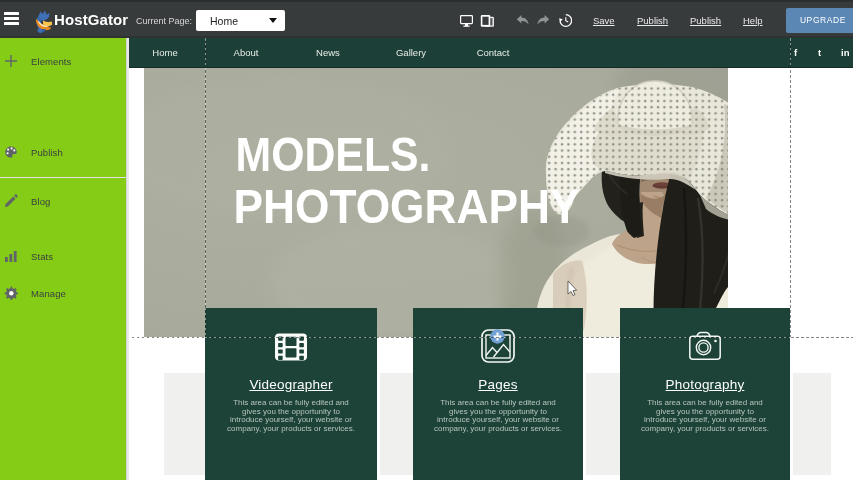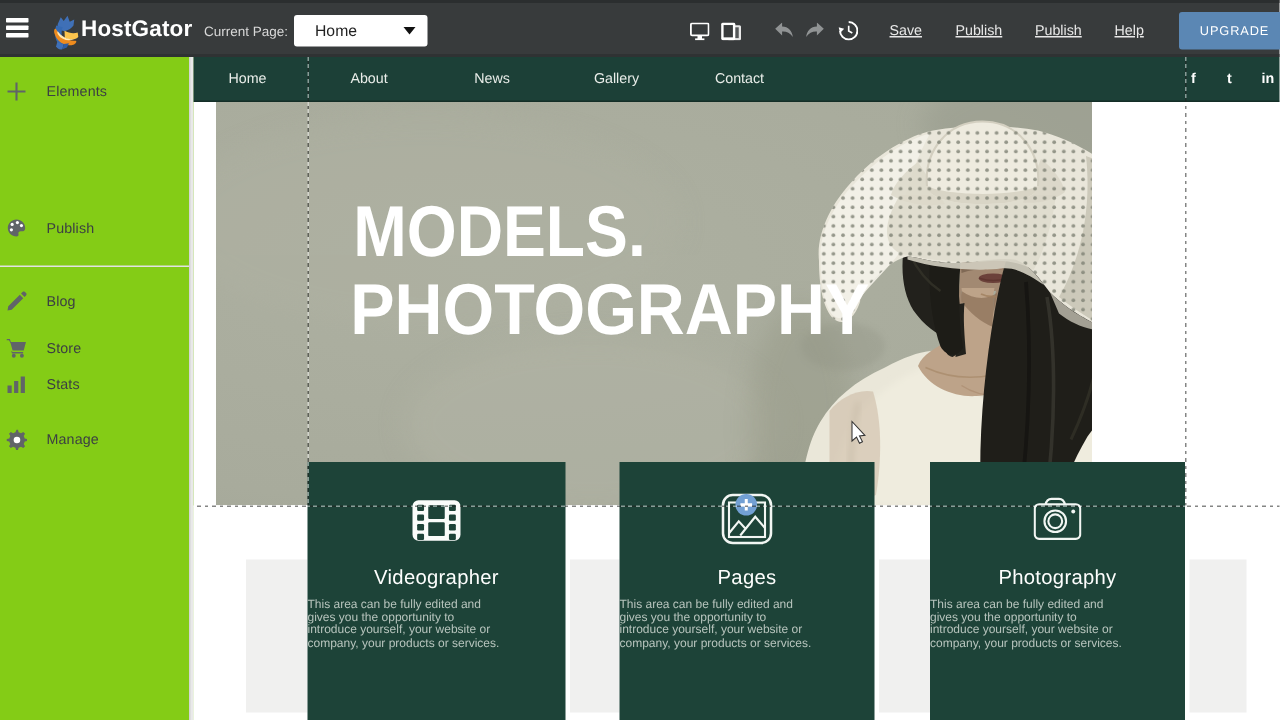--- a/index.html
+++ b/index.html
@@ -28,22 +28,22 @@
   
   #nav { position:absolute; left:129px; top:38px; width:724px; height:30px; background:#1c4037; box-shadow:inset 0 -1px 0 rgba(0,0,0,0.28); }
   .nitem { position:absolute; top:0; height:30px; line-height:30px; color:#e9ede9; font-size:9.5px; transform:translateX(-50%); }
   .soc { position:absolute; top:0; height:30px; line-height:30px; color:#fff; font-size:9.5px; font-weight:bold; }
   
   #hero { position:absolute; left:144px; top:68px; width:584px; height:269px; overflow:hidden; }
   
   #below { position:absolute; left:129px; top:337px; width:724px; height:143px; background:#fff; }
   .grayblk { position:absolute; top:373px; height:102px; background:#f0f0ef; }
   .card { position:absolute; top:308px; height:172px; background:#1d4338; color:#fff; }
-  .card .ttl { position:absolute; top:377px; width:100%; text-align:center; font-size:13.5px; color:#fdfefd; letter-spacing:0.2px; }
-  .card .bod { position:absolute; top:398px; width:100%; text-align:left; font-size:8px; line-height:8.6px; color:#b7c4bd; }
+  .card .ttl { position:absolute; top:377px; width:100%; text-align:center; font-size:13.5px; color:#fdfefd; letter-spacing:0.2px;text-decoration:underline; }
+  .card .bod { position:absolute; top:398px; width:100%; text-align:center; font-size:8px; line-height:8.6px; color:#b7c4bd; }
   .card svg.cic { position:absolute; top:0; left:50%; transform:translateX(-50%); }
   
   .dashh { position:absolute; height:1px; background:repeating-linear-gradient(90deg, rgba(255,255,255,0.48) 0px, rgba(255,255,255,0.48) 2.5px, rgba(32,34,32,0.55) 2.5px, rgba(32,34,32,0.55) 5px); z-index:30; }
   .dashv { position:absolute; width:1px; background:repeating-linear-gradient(180deg, rgba(255,255,255,0.48) 0px, rgba(255,255,255,0.48) 2.5px, rgba(32,34,32,0.55) 2.5px, rgba(32,34,32,0.55) 5px); z-index:30; }
 </style>
 </head>
 <body>
 
 <div id="topbar">
   <div id="hamb">
@@ -116,28 +116,20 @@
         <circle cx="3.6" cy="8.2" r="1.05" fill="#fff"></circle>
       </svg>
     <span>Publish</span>
   </div>
   <div id="sep"></div>
   <div class="sitem" style="top:153px">
     <svg width="14" height="14" viewBox="0 0 14 14">
         <path d="M1.5,10.2 L9.2,2.5 L11.5,4.8 L3.8,12.5 L1,13 Z M10,1.6 L11.2,0.5 C11.6,0.2 12.2,0.2 12.6,0.6 L13.4,1.4 C13.8,1.8 13.8,2.4 13.5,2.8 L12.4,4 Z" fill="#606468"></path>
       </svg>
     <span>Blog</span>
-  </div>
-  <div class="sitem" style="top:184px">
-    <svg width="14" height="14" viewBox="0 0 14 14">
-        <path d="M0.5,1 L2.6,1 L3.2,3 L13.3,3 L11.8,8.6 L4.4,8.6 L3,3.6 L2,1.8 L0.5,1.8 Z M4.4,9.6 L11.4,9.6 L11.4,10.6 L4,10.6 L3.4,8.8 Z" fill="#606468"></path>
-        <circle cx="5.2" cy="12.2" r="1.3" fill="#606468"></circle>
-        <circle cx="10.6" cy="12.2" r="1.3" fill="#606468"></circle>
-      </svg>
-    <span>Store</span>
   </div>
   <div class="sitem" style="top:208px">
     <svg width="14" height="14" viewBox="0 0 14 14">
         <rect x="1" y="8" width="2.8" height="5" fill="#606468"></rect>
         <rect x="5.4" y="5" width="2.8" height="8" fill="#606468"></rect>
         <rect x="9.8" y="2" width="2.8" height="11" fill="#606468"></rect>
       </svg>
     <span>Stats</span>
   </div>
   <div class="sitem" style="top:245px">

